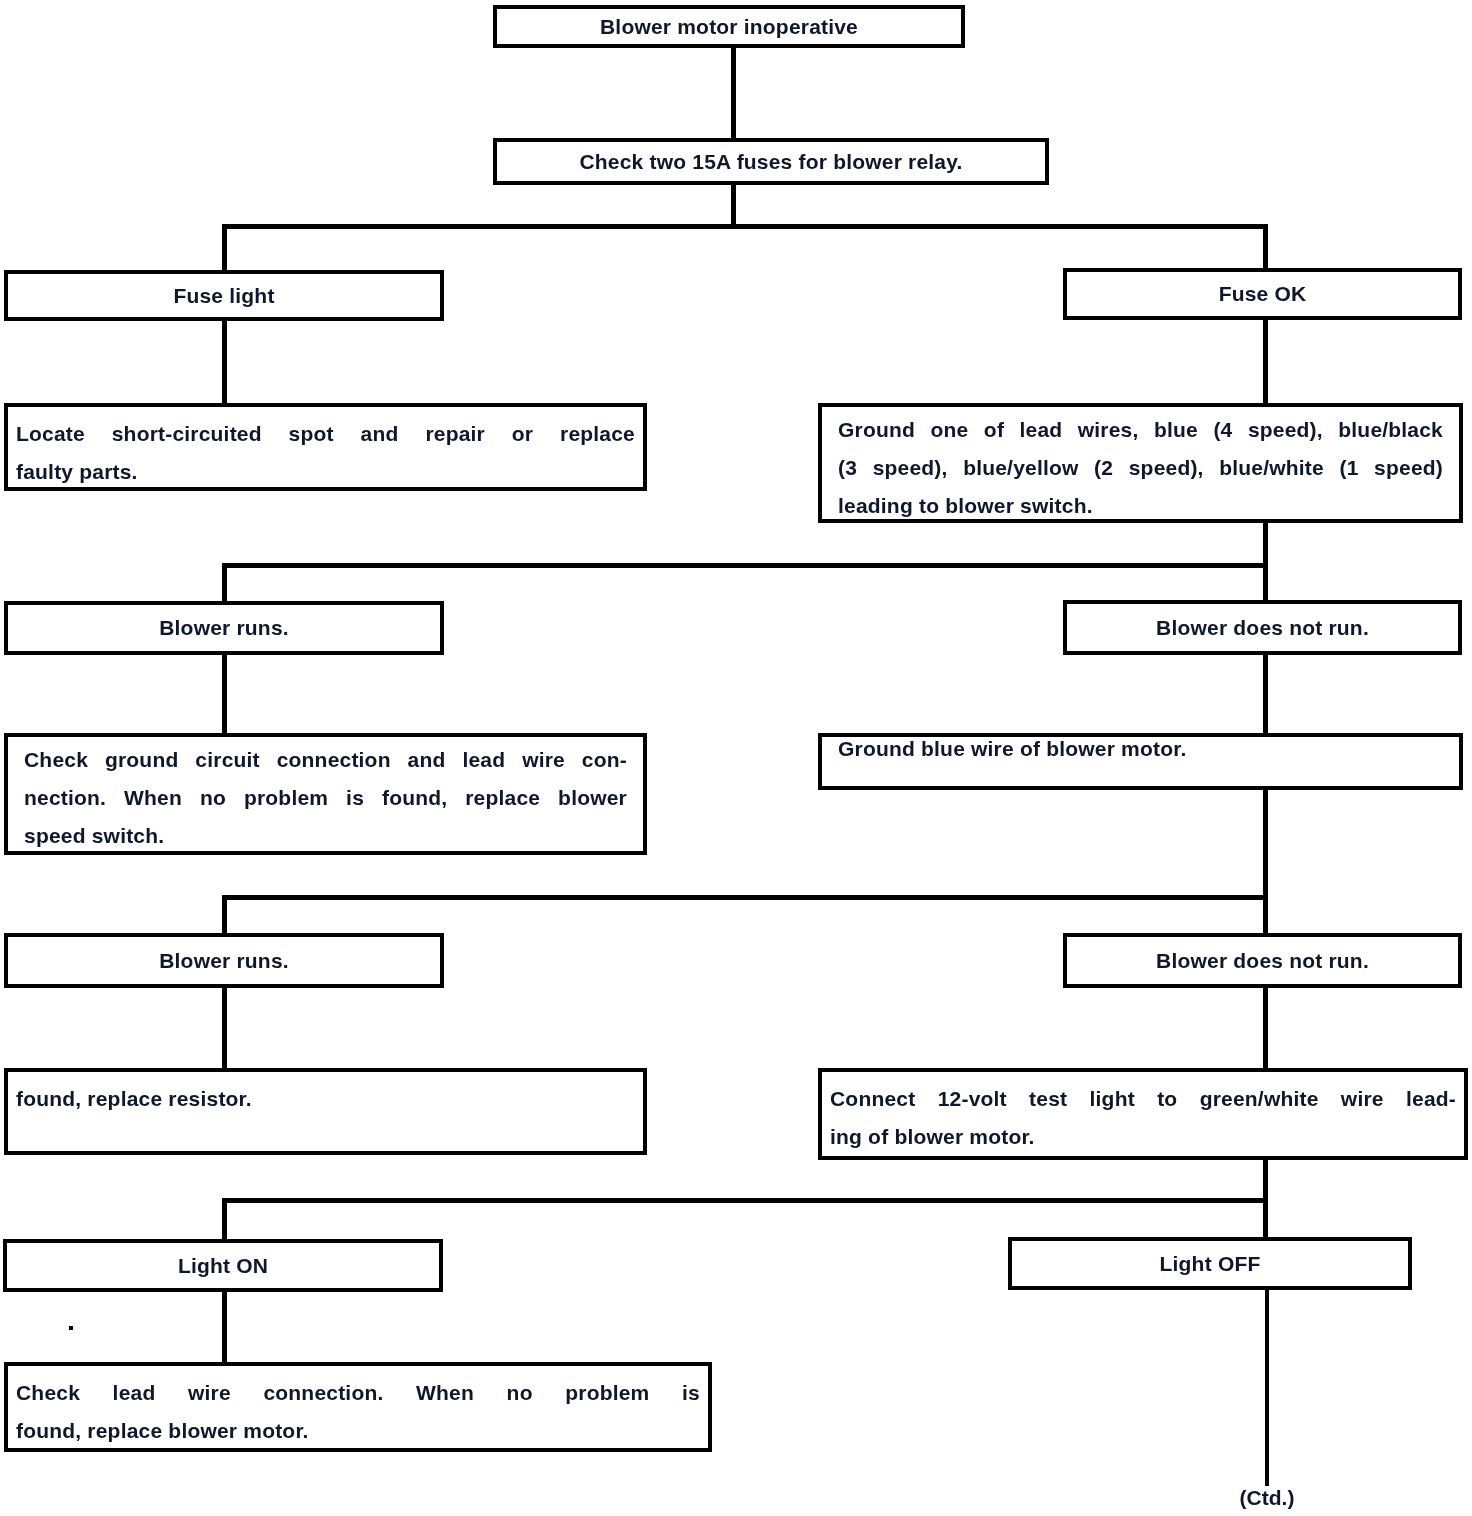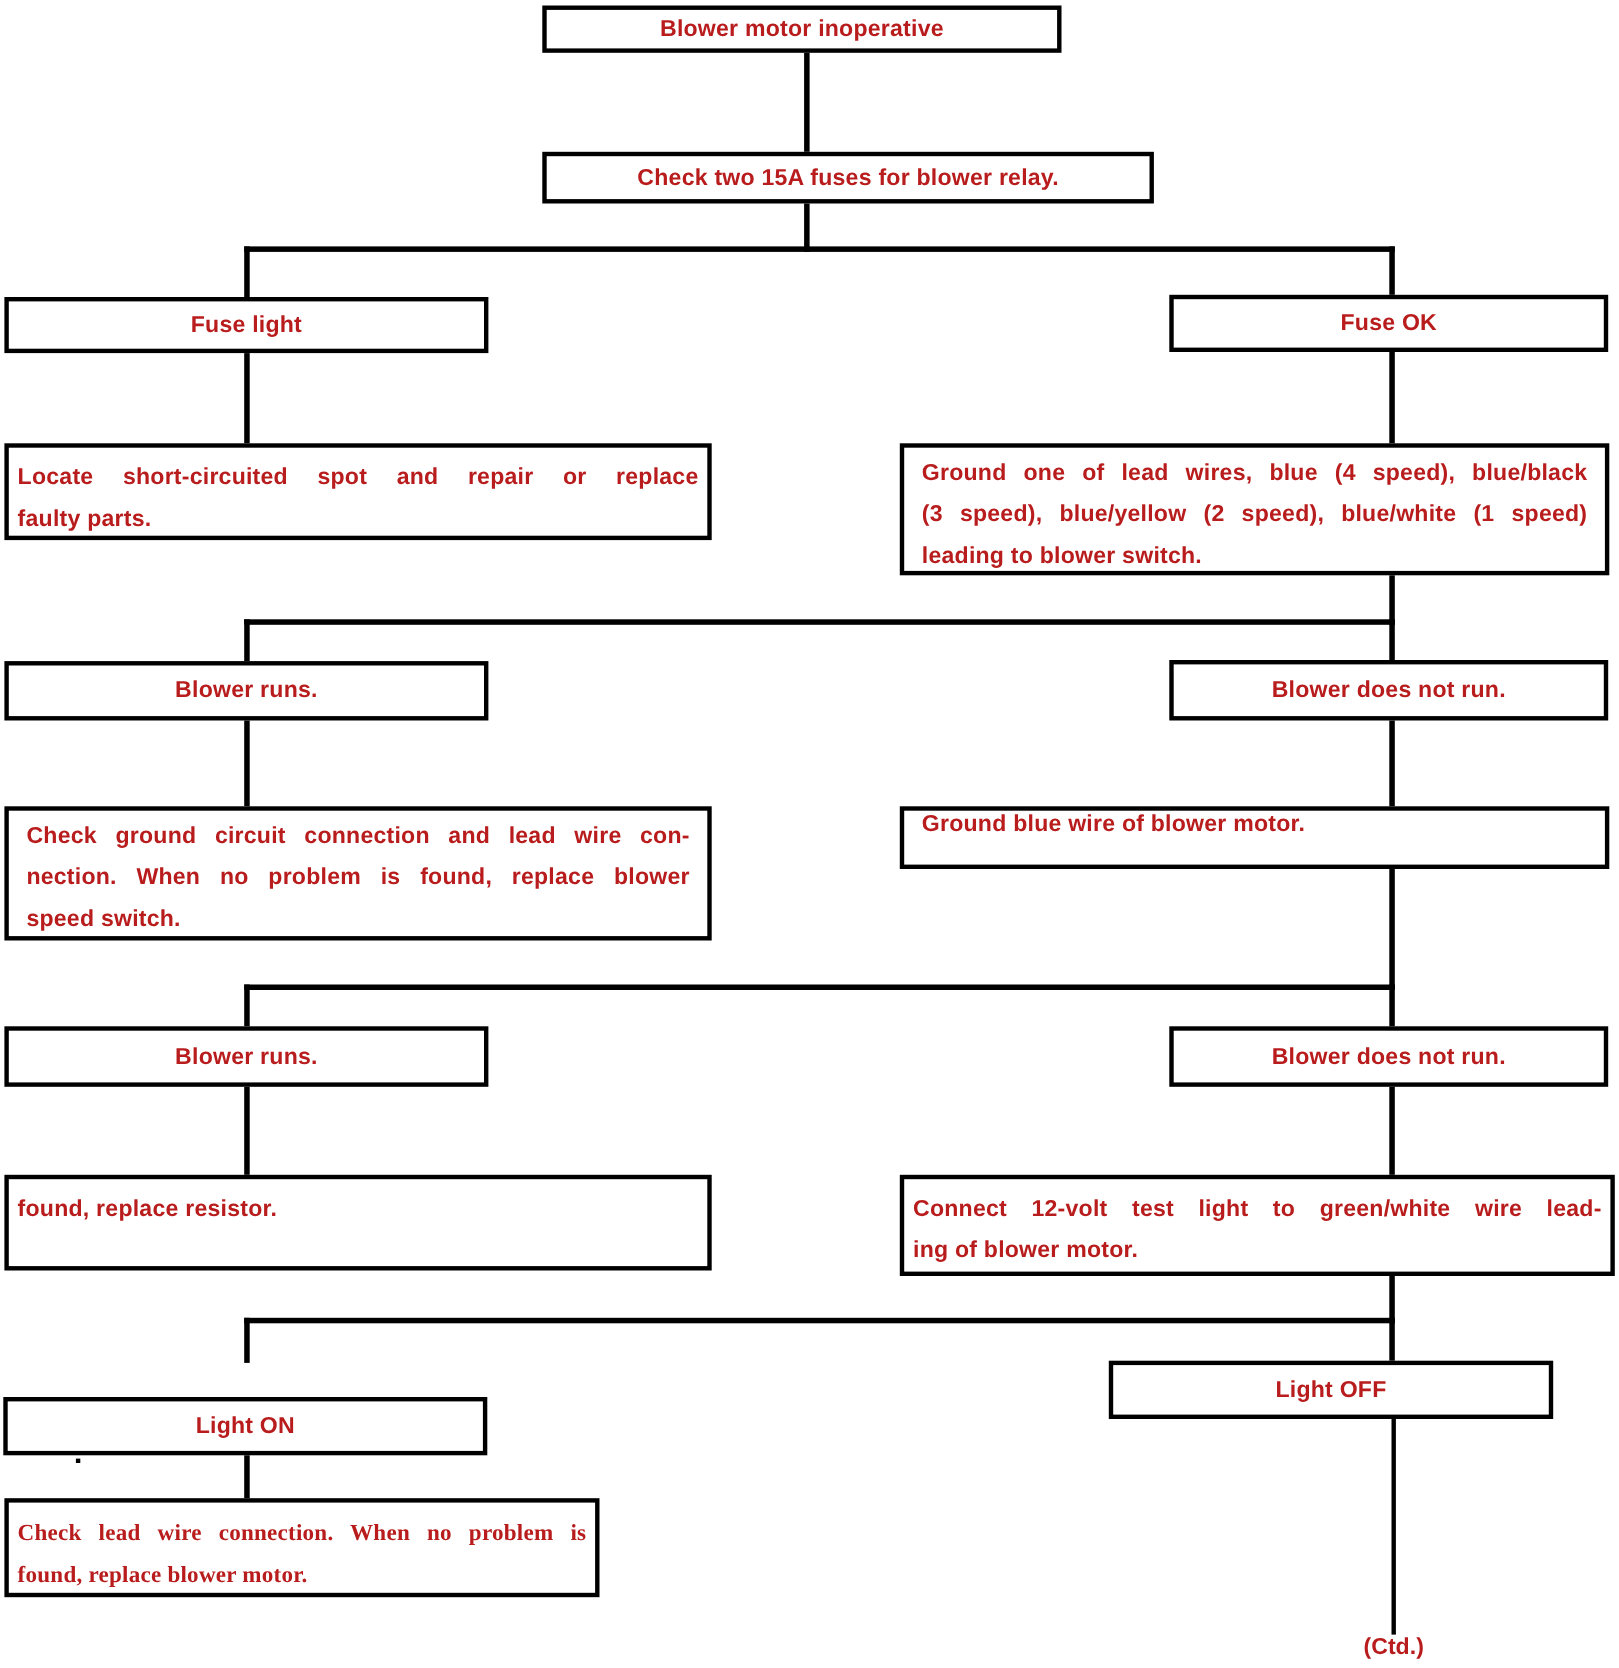--- a/index.html
+++ b/index.html
@@ -7,21 +7,21 @@
     padding: 0;
     background: #ffffff;
   }
   .canvas {
     position: relative;
     width: 1472px;
     height: 1516px;
     background: #ffffff;
     font-family: "Liberation Sans", "DejaVu Sans", sans-serif;
     font-weight: bold;
-    color: #b91c1c;
+    color: #0f172a;
   }
   .node {
     position: absolute;
     box-sizing: border-box;
     border: 4px solid #000000;
     background: #ffffff;
     font-size: 21px;
     letter-spacing: 0.2px;
   }
   .head {
@@ -151,28 +151,28 @@
 
   <div class="node multi" style="left:4px; top:1068px; width:643px; height:87px;">
     <span class="ln">found, replace resistor.</span>
   </div>
 
   <div class="node multi" style="left:818px; top:1068px; width:650px; height:92px;">
     <span class="ln j">Connect 12-volt test light to green/white wire lead-</span>
     <span class="ln">ing of blower motor.</span>
   </div>
 
-  <div class="node head" style="left:3px; top:1270px; width:440px; height:53px;">
+  <div class="node head" style="left:3px; top:1239px; width:440px; height:53px;">
     <span>Light ON</span>
   </div>
 
   <div class="node head" style="left:1008px; top:1237px; width:404px; height:53px;">
     <span>Light OFF</span>
   </div>
 
-  <div class="node multi" style="left:4px; top:1362px; width:541px; height:90px;font-family:Liberation Serif, serif;">
+  <div class="node multi" style="left:4px; top:1362px; width:708px; height:90px;">
     <span class="ln j">Check lead wire connection. When no problem is</span>
     <span class="ln">found, replace blower motor.</span>
   </div>
 
   <div class="ctd" style="left:1222px; top:1486px; width:90px;">(Ctd.)</div>
 
 </div>
 
 </body></html>

